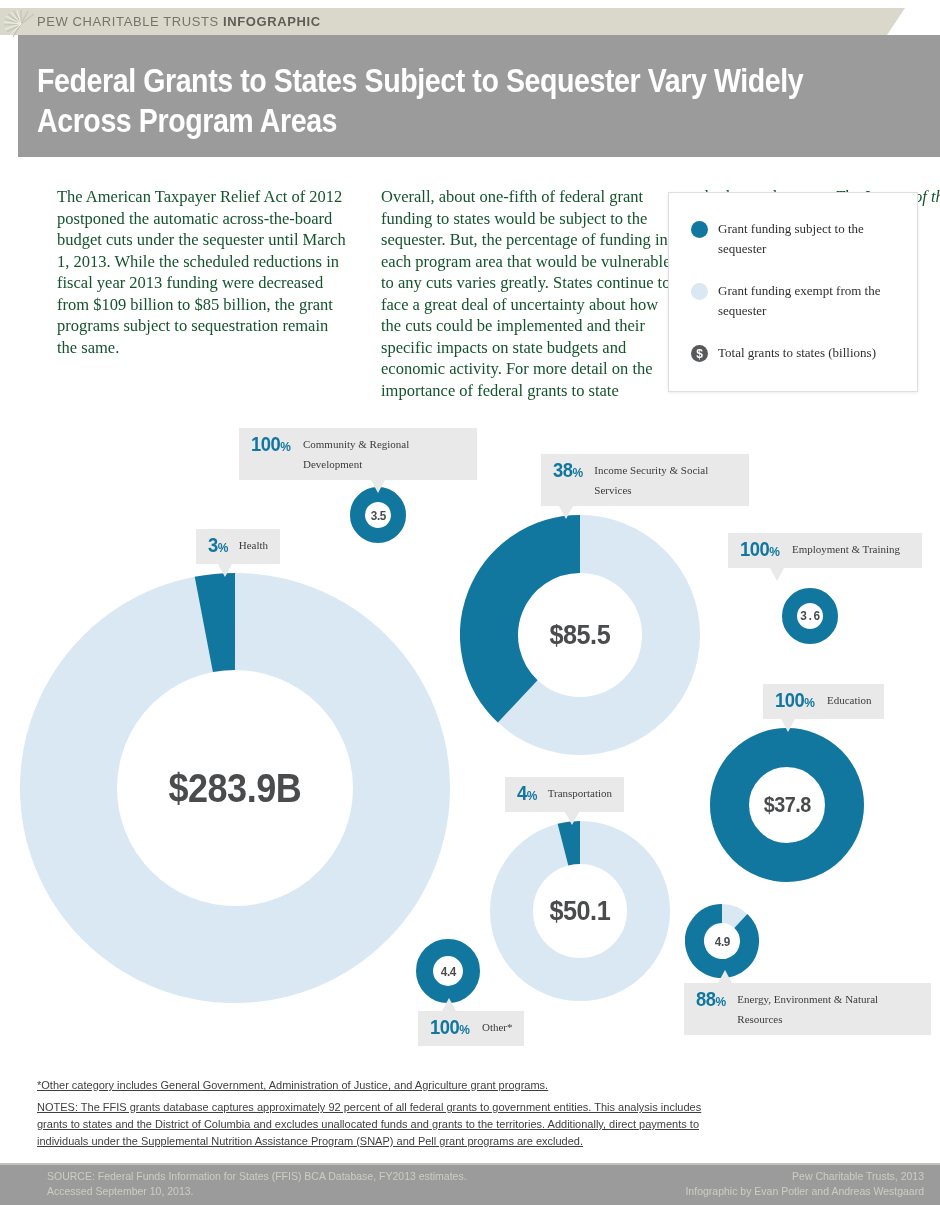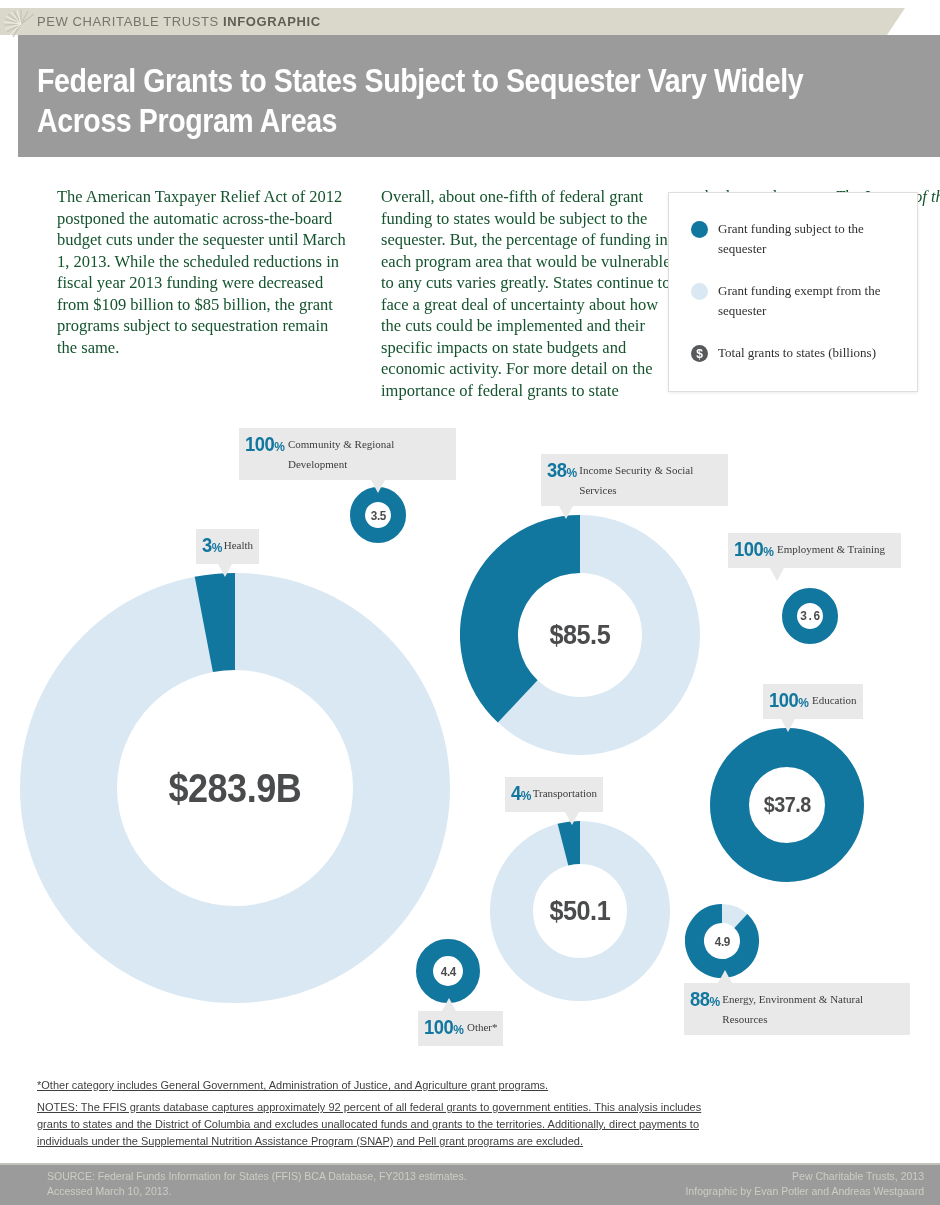--- a/index.html
+++ b/index.html
@@ -41,21 +41,21 @@
   .legend-label{font-family:"Liberation Serif",serif;font-size:13px;line-height:20px;color:#2f2f31;width:175px;}
 
   
   .donut{position:absolute;}
   .donut svg{display:block;}
   .donut-value{position:absolute;inset:0;display:flex;align-items:center;justify-content:center;
                font-weight:bold;color:#4a4b4d;letter-spacing:-.5px;}
   .donut-value span{display:inline-block;transform:scaleX(.9);}
 
   
-  .plabel{position:absolute;background:#e9e9e9;display:flex;padding:6px 6px;align-items:flex-start;justify-content:flex-end;}
+  .plabel{position:absolute;background:#e9e9e9;display:flex;gap:9px;padding:6px 12px;align-items:flex-start;justify-content:flex-end;}
   .plabel::after{content:"";position:absolute;left:var(--ptr-x,20px);border:7px solid transparent;}
   .ptr-down::after{top:100%;border-top:13px solid #e9e9e9;border-bottom:0;}
   .ptr-up::after{bottom:100%;border-bottom:13px solid #e9e9e9;border-top:0;}
   .pct{color:var(--subject);font-weight:bold;font-size:20px;line-height:21px;letter-spacing:-.5px;
        display:inline-block;transform:scaleX(.92);transform-origin:0 0;white-space:nowrap;}
   .pct-sym{font-size:13px;}
   .pname{font-family:"Liberation Serif",serif;font-size:11px;line-height:19.5px;color:#3c3c3e;padding-top:1px;}
   .nowrap{white-space:nowrap;}
 
   
@@ -227,19 +227,19 @@
   <span class="pct"><span>88</span><span class="pct-sym">%</span></span>
   <span class="pname" style="width:182px;">Energy, Environment &amp; Natural Resources</span>
 </div>
 
 <div class="abs footnote fn-other">*Other category includes General Government, Administration of Justice, and Agriculture grant programs.</div>
 <div class="abs footnote fn-notes">NOTES: The FFIS grants database captures approximately 92 percent of all federal grants to government entities. This analysis includes grants to states and the District of Columbia and excludes unallocated funds and grants to the territories. Additionally, direct payments to individuals under the Supplemental Nutrition Assistance Program (SNAP) and Pell grant programs are excluded.</div>
 
 <div class="abs footer">
   <div class="left">
     <div>SOURCE: Federal Funds Information for States (FFIS) BCA Database, FY2013 estimates.</div>
-    <div>Accessed March 10, 2013.</div>
+    <div>Accessed September 10, 2013.</div>
   </div>
   <div class="right">
     <div>Pew Charitable Trusts, 2013</div>
     <div>Infographic by Evan Potler and Andreas Westgaard</div>
   </div>
 </div>
 
 </body></html>

